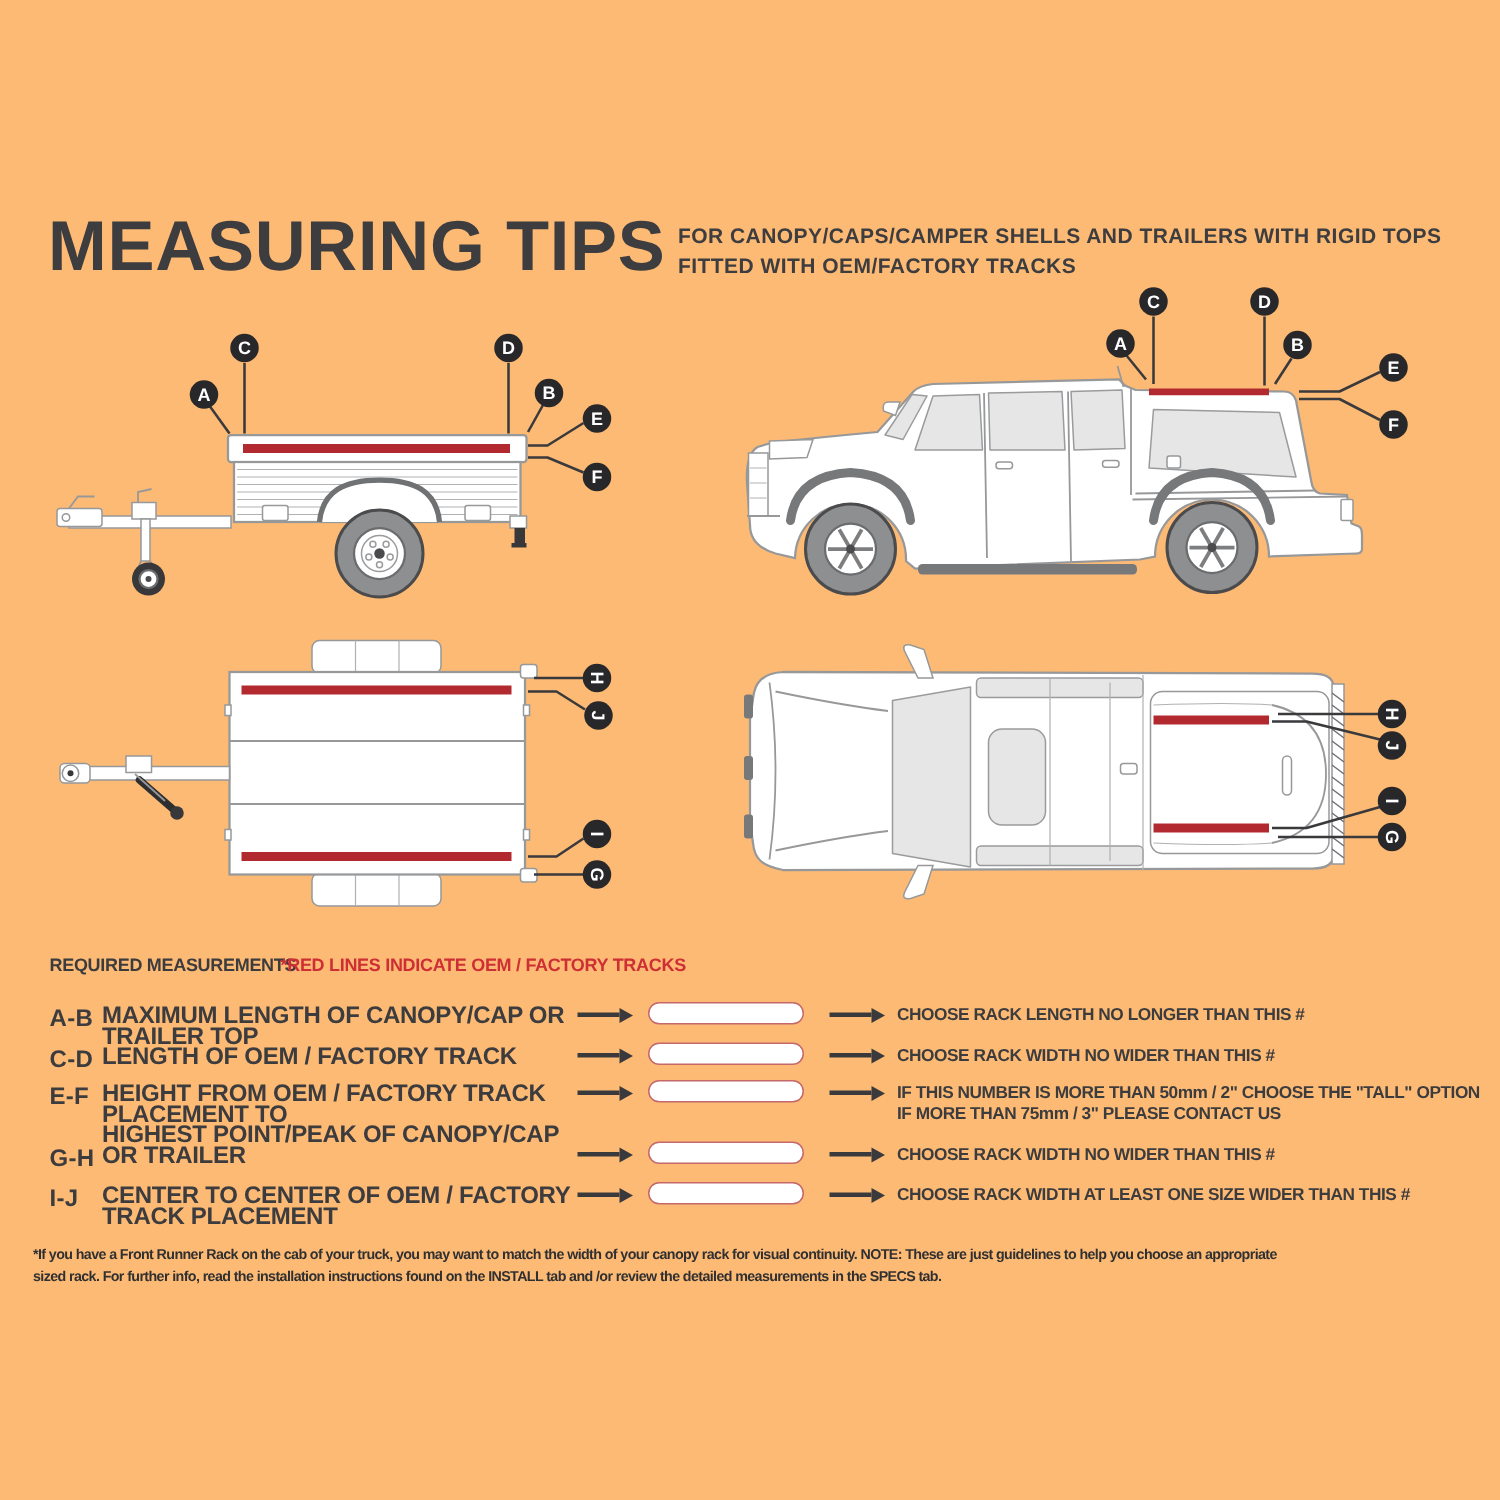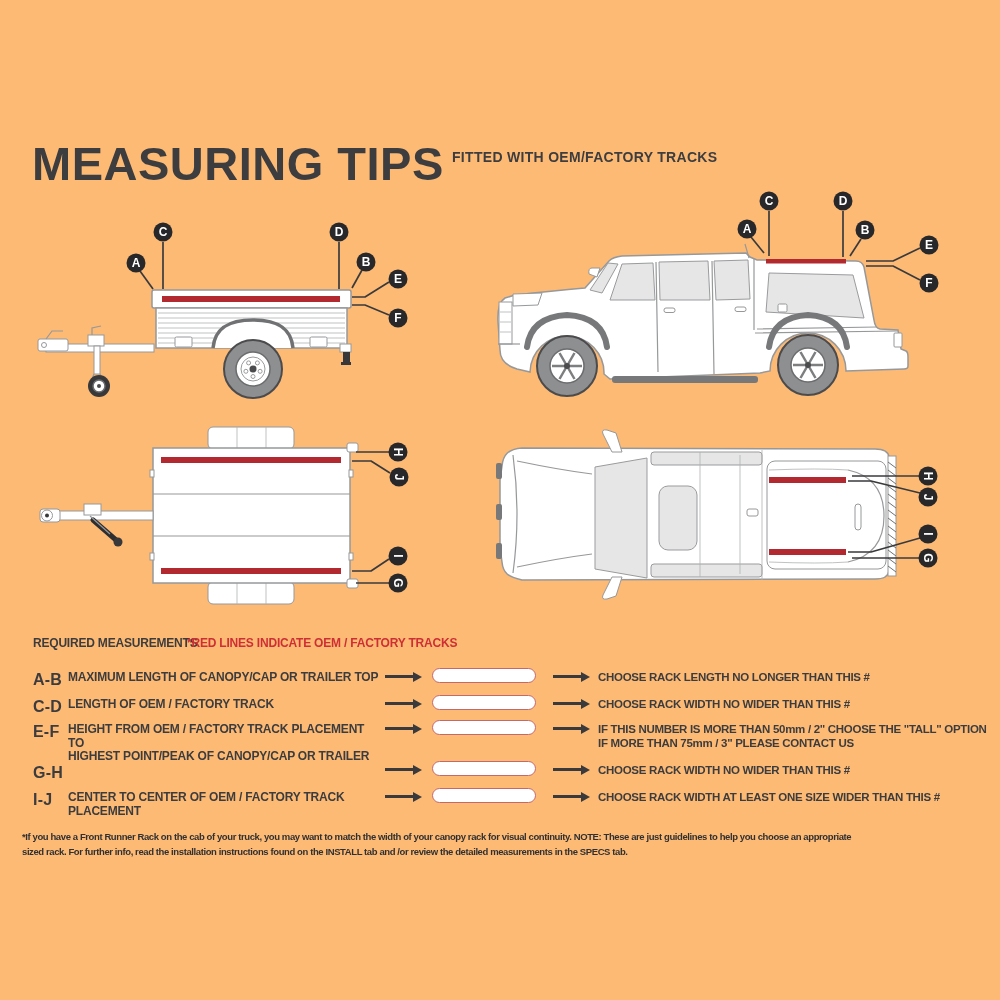--- a/index.html
+++ b/index.html
@@ -26,37 +26,38 @@
   .glass{fill:#e6e6e7;stroke:#9a9b9d;stroke-width:1;stroke-linejoin:round;}
   .lead{stroke:#3a3a3c;stroke-width:1.7;fill:none;stroke-linejoin:round;}
   .co circle{fill:#28282a;stroke:none;}
   .co text{font-family:"Liberation Sans",sans-serif;font-size:12px;font-weight:bold;fill:#fff;text-anchor:middle;}
   .darkbit{fill:#38383a;stroke:none;}
   
   .legend-label{left:33px;top:636px;font-size:12px;font-weight:bold;letter-spacing:-0.2px;color:#3c3c3e;}
   .legend-note{left:187px;top:636px;font-size:12px;font-weight:bold;letter-spacing:-0.2px;color:#ce2f35;}
   .mrow{left:0;width:1000px;height:30px;}
   .mid{position:absolute;left:33px;top:0;font-size:16px;font-weight:bold;letter-spacing:0.2px;}
-  .mdesc{position:absolute;left:68px;top:0;width:315px;font-size:12px;font-weight:bold;letter-spacing:-0.2px;line-height:13.5px;}
+  .mdesc{position:absolute;left:68px;top:0;width:315px;font-size:16px;font-weight:bold;letter-spacing:-0.2px;line-height:13.5px;}
   .minstr{position:absolute;left:598px;top:0;width:400px;font-size:11.5px;font-weight:bold;letter-spacing:-0.3px;line-height:13.5px;}
   .line:empty{display:none;}
   .arr{position:absolute;top:4px;width:28px;height:3px;background:#3a3a3c;}
   .arr::after{content:"";position:absolute;right:-9px;top:-3.5px;width:0;height:0;
               border-left:9px solid #3a3a3c;border-top:5px solid transparent;border-bottom:5px solid transparent;}
   .arr1{left:385px;} .arr2{left:553px;}
   .pill{position:absolute;left:432px;top:-3px;width:102px;height:13px;border:1.8px solid #c4686c;border-radius:9px;background:#fff;}
   .footnote{left:22px;top:830px;width:958px;font-size:9.5px;font-weight:bold;letter-spacing:-0.4px;line-height:14.5px;color:#303032;}
 </style>
 </head>
 <body>
 
 <div class="page">
 
   <div class="abs title">MEASURING TIPS</div>
   <div class="abs subtitle">
+    <div>FOR CANOPY/CAPS/CAMPER SHELLS AND TRAILERS WITH RIGID TOPS</div>
     <div>FITTED WITH OEM/FACTORY TRACKS</div>
   </div>
 
   <svg style="left:30px;top:195px" width="440" height="245" viewBox="30 195 440 245">
     <g>
       <rect class="s1" x="46" y="344" width="108" height="8"></rect>
       <g>
         <rect class="s1" x="38" y="339" width="30" height="12" rx="2"></rect>
         <path class="sn" d="M46,339 L52,331 L63,331"></path>
         <circle class="s1" cx="44" cy="345" r="2.5"></circle>

